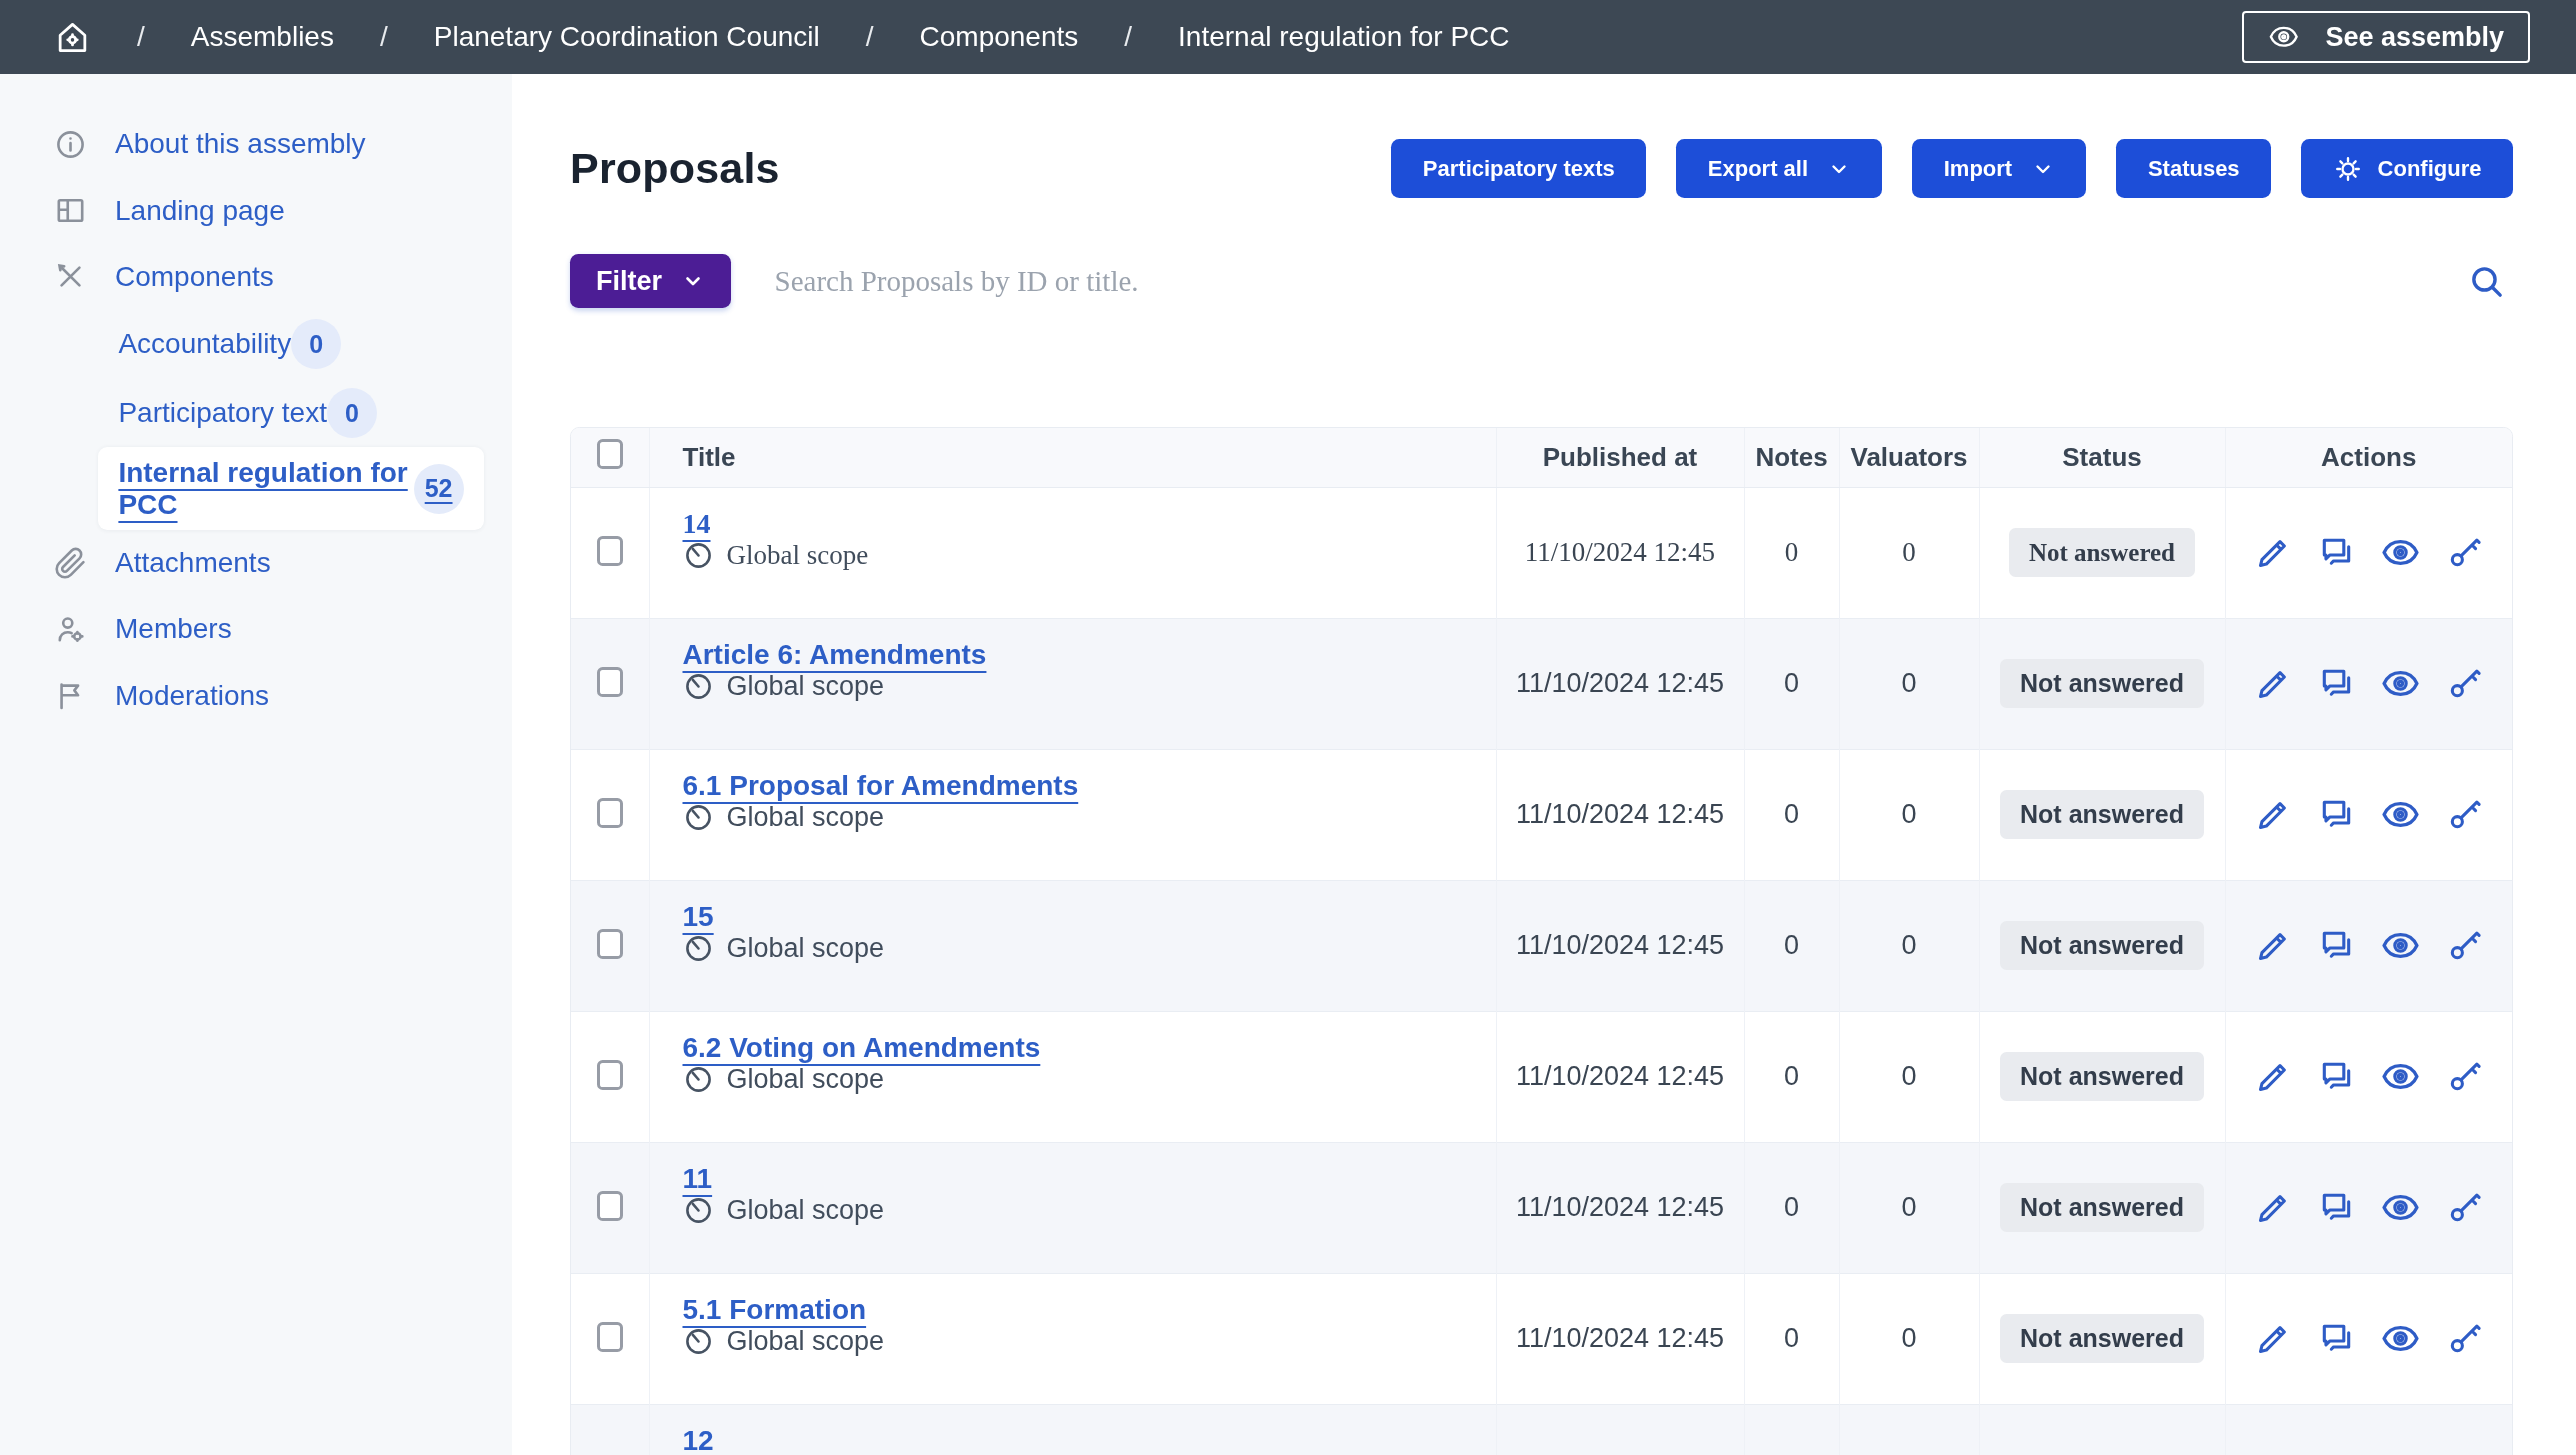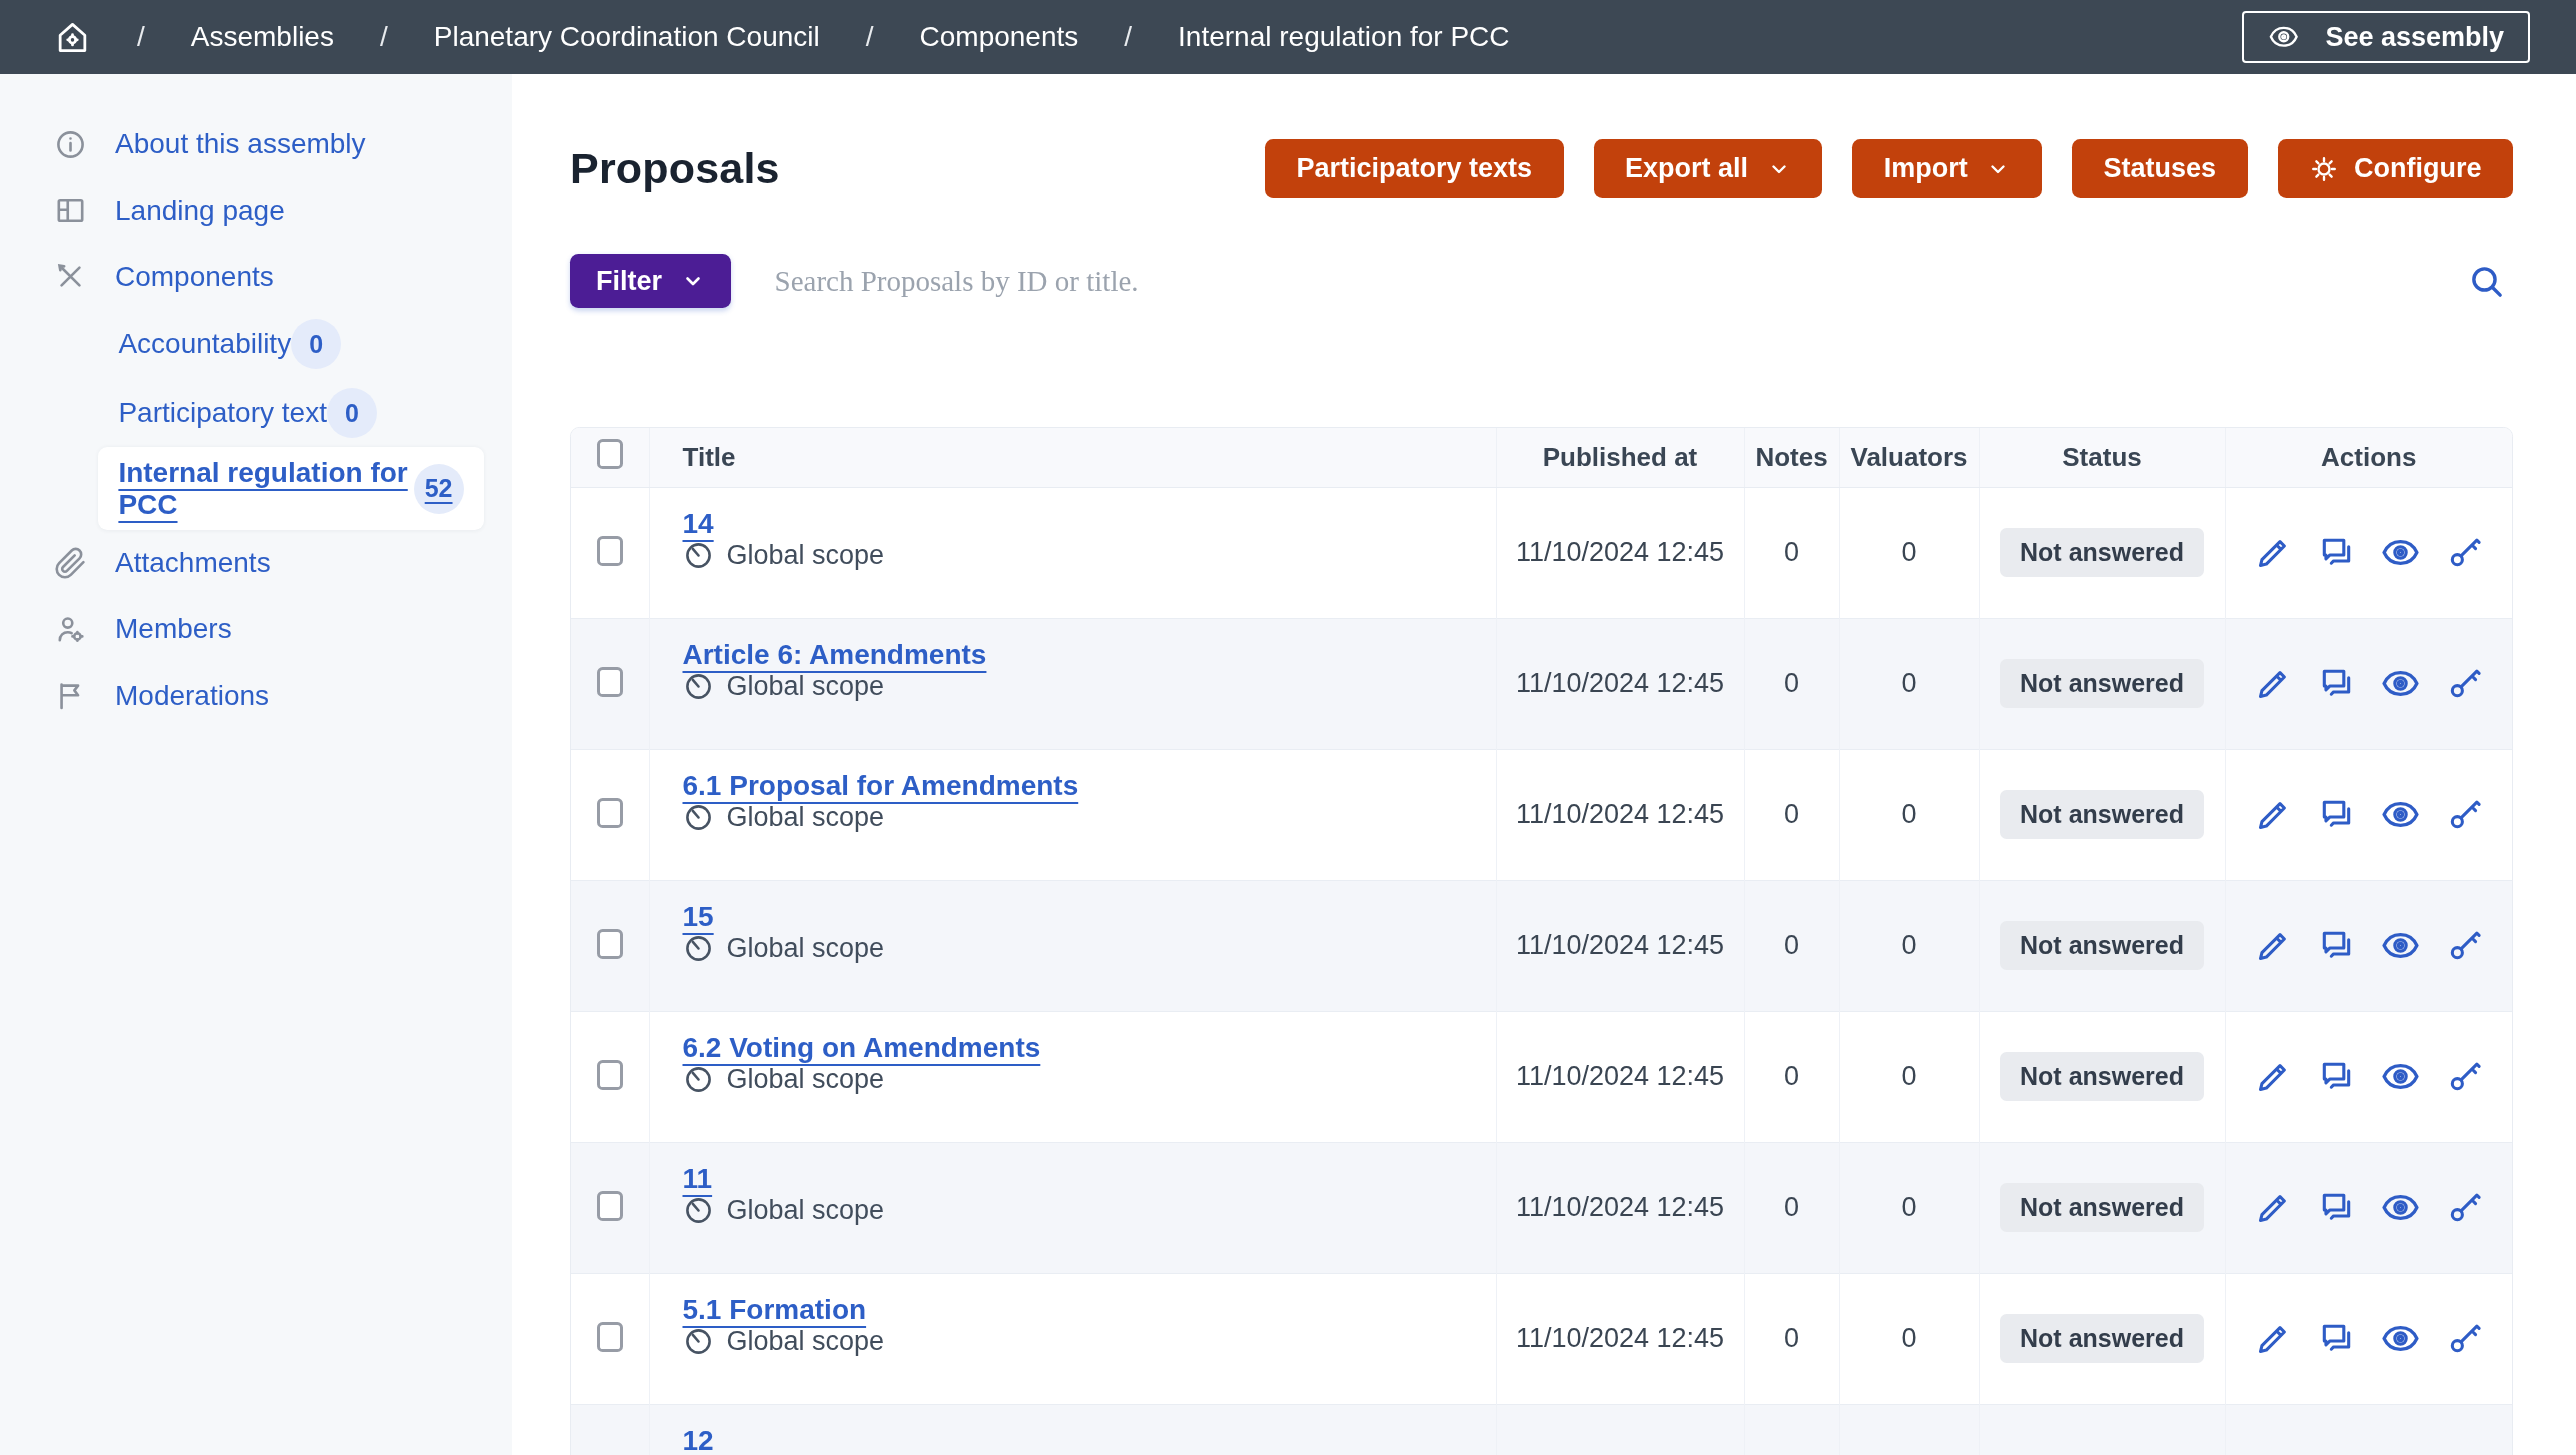--- a/index.html
+++ b/index.html
@@ -61,21 +61,21 @@
   .main {
     position:absolute; top:74px; left:512px; width:2064px; height:1382px;
     background:#ffffff; padding:0 63px 0 58px;
   }
   .page-head { margin-top:65px; display:flex; align-items:center; }
   .page-title { font-size:43px; font-weight:700; color:#1a2330; letter-spacing:0.2px; }
   .toolbar { margin-left:auto; display:flex; gap:30px; }
   .btn {
     display:flex; align-items:center; gap:15px;
     height:59px; padding:0 31.5px; border:none; border-radius:8.3px;
-    background:#c2410c; color:#fff; font-size:27px; font-weight:600;
+    background:#1d4ed8; color:#fff; font-size:22px; font-weight:600;
     font-family:"Liberation Sans", sans-serif; cursor:pointer; white-space:nowrap;
   }
   .chev { margin-left:3.7px; }
 
   
   .filter-row { margin-top:56px; display:flex; align-items:center; }
   .btn-filter {
     display:flex; align-items:center; gap:18.5px;
     height:54px; padding:0 26px; border:none; border-radius:8.3px;
     background:#4c1d95; color:#fff; font-size:27px; font-weight:600;
@@ -98,21 +98,21 @@
   col.c-check { width:78px; } col.c-date { width:248px; } col.c-notes { width:95px; }
   col.c-val { width:140px; } col.c-status { width:246px; } col.c-actions { width:287px; }
   thead th {
     height:59px; background:#f8f9fc; font-size:26px; font-weight:700; color:#3a4654;
     border-bottom:1.9px solid #e8ecf2; border-right:1.9px solid #eef1f6; text-align:center;
   }
   thead th:last-child { border-right:none; }
   thead th.h-title { text-align:left; padding-left:33px; }
   tbody td { border-top:1.9px solid #e9edf3; border-right:1.9px solid #eef1f6; vertical-align:middle; text-align:center; }
   tbody td:last-child { border-right:none; }
-  tbody tr:first-child td { border-top:none; }
+  tbody tr:first-child td { border-top:none;font-family:Liberation Serif, serif; }
   tbody tr { height:131px; background:#ffffff; }
   tbody tr:nth-child(even) { background:#f4f6fa; }
   .cell-title { text-align:left; padding:20.4px 0 20.4px 33px; vertical-align:top; }
   .title-link {
     color:#2d5ec6; font-size:28px; font-weight:700; text-decoration:underline;
     text-underline-offset:6.5px; text-decoration-thickness:2.3px; cursor:pointer;
   }
   .scope { margin-top:0; display:flex; align-items:center; gap:13px; color:#414d5c; font-size:27px; }
   .scope .ic { color:#475363; }
   .cell-date, .cell-num { font-size:27px; color:#3a4552; }

